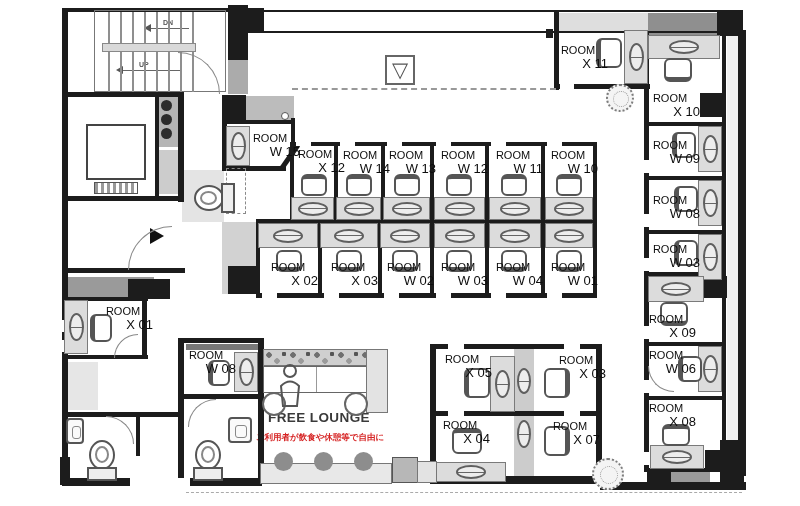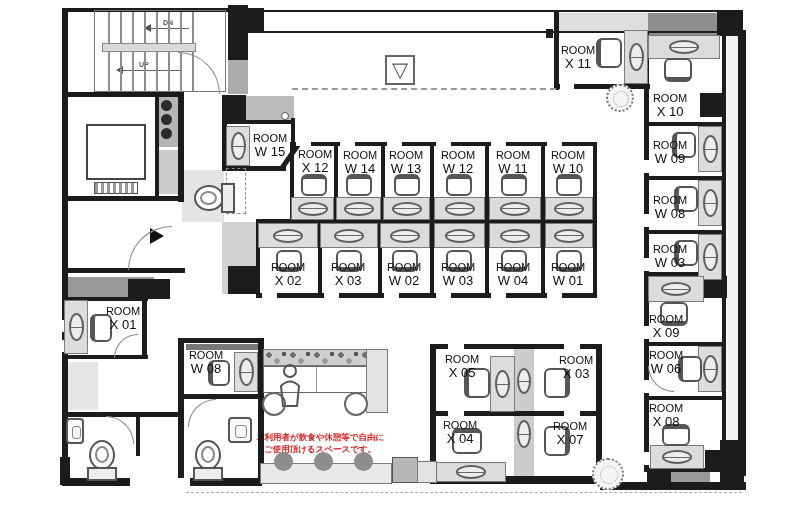--- a/index.html
+++ b/index.html
@@ -42,44 +42,44 @@
   .planter{background-color:#cfcfcf;border:1px solid #777;
      background-image:radial-gradient(circle at 5px 5px,#6f6f6f 2.5px,transparent 3px),
                       radial-gradient(circle at 13px 11px,#9a9a9a 2.5px,transparent 3px),
                       radial-gradient(circle at 20px 4px,#555 2px,transparent 2.5px);
      background-size:24px 16px;}
   .counter{background:#fff;border:1px solid #666;}
   .counterG{background:#e3e3e3;border:1px solid #777;}
   .bench{background:#e8e8e8;border:1px solid #777;}
   .boxDark{background:#b7b7b7;border:1px solid #555;}
   .label{font-weight:normal;font-size:11px;line-height:1.15;text-align:center;color:#0d0d0d;}
-  .label .num{font-size:13px;display:block;}
+  .label .num{font-size:13px;display:block;text-align:right;}
   .lounge-title{font-weight:600;font-size:13.5px;letter-spacing:.4px;color:#3a3a3a;text-align:center;}
   .note{font-weight:bold;font-size:8.5px;color:#d62323;text-align:center;line-height:1.45;}
   .updn{font-weight:bold;font-size:7px;color:#555;}
   .arrow-line{border-top:1.5px solid #666;}
   .ah{width:0;height:0;border-right:7px solid #555;border-top:4px solid transparent;border-bottom:4px solid transparent;}
   .nabla{border:2px solid #666;color:#555;text-align:center;font-size:21px;line-height:26px;background:#fff;}
   .chamfer{background:#1c1c1c;transform:rotate(-55deg);}
   .person svg{display:block;}
 </style>
 </head>
 <body>
 
 <div id="plan" class="plan">
   <div class="abs updn" style="left:163px;top:19px">DN</div>
   <div class="abs updn" style="left:139px;top:61px">UP</div>
   <div class="abs arrow-line" style="left:151px;top:28px;width:38px"></div>
   <div class="abs ah" style="left:144px;top:24px"></div>
   <div class="abs arrow-line" style="left:123px;top:70px;width:58px"></div>
   <div class="abs ah" style="left:116px;top:66px"></div>
   <div class="abs nabla" style="left:385px;top:55px;width:30px;height:30px">▽</div>
+  <div class="abs lounge-title" style="left:252px;top:410px;width:134px">FREE LOUNGE</div>
   <div class="abs note" style="left:248px;top:431px;width:144px">
     <div>ご利用者が飲食や休憩等で自由に</div>
-    <div>ご使用頂けるスペースです。</div>
   </div>
 <div class="abs " style="left: 228px; top: 58px; width: 20px; height: 36px; background: rgb(171, 171, 171);"></div>
     <div class="abs " style="left: 62px; top: 277px; width: 92px; height: 22px; background: rgb(154, 154, 154);"></div>
     <div class="abs " style="left: 246px; top: 96px; width: 48px; height: 28px; background: rgb(188, 188, 188);"></div>
     <div class="abs " style="left: 182px; top: 170px; width: 42px; height: 52px; background: rgb(228, 228, 228);"></div>
     <div class="abs " style="left: 222px; top: 222px; width: 34px; height: 72px; background: rgb(210, 210, 210);"></div>
     <div class="abs " style="left: 556px; top: 13px; width: 92px; height: 20px; background: rgb(222, 222, 222);"></div>
     <div class="abs " style="left: 648px; top: 13px; width: 70px; height: 22px; background: rgb(143, 143, 143);"></div>
     <div class="abs " style="left: 156px; top: 95px; width: 22px; height: 52px; background: rgb(181, 181, 181);"></div>
     <div class="abs " style="left: 158px; top: 150px; width: 20px; height: 44px; background: rgb(204, 204, 204);"></div>

